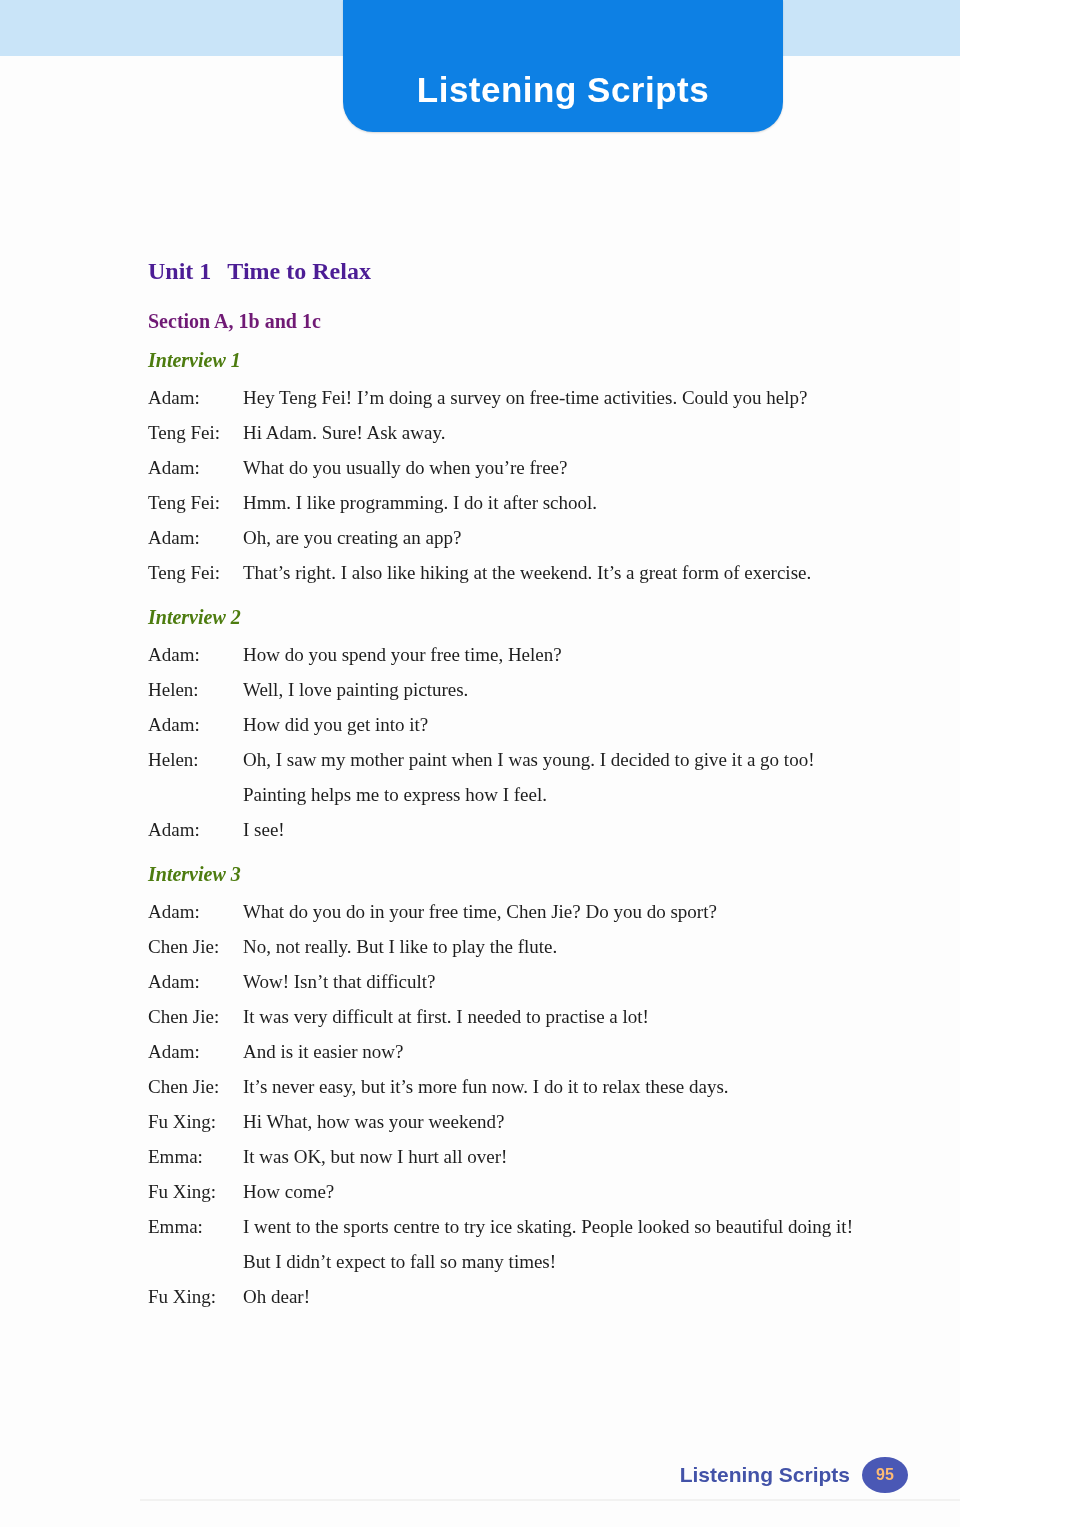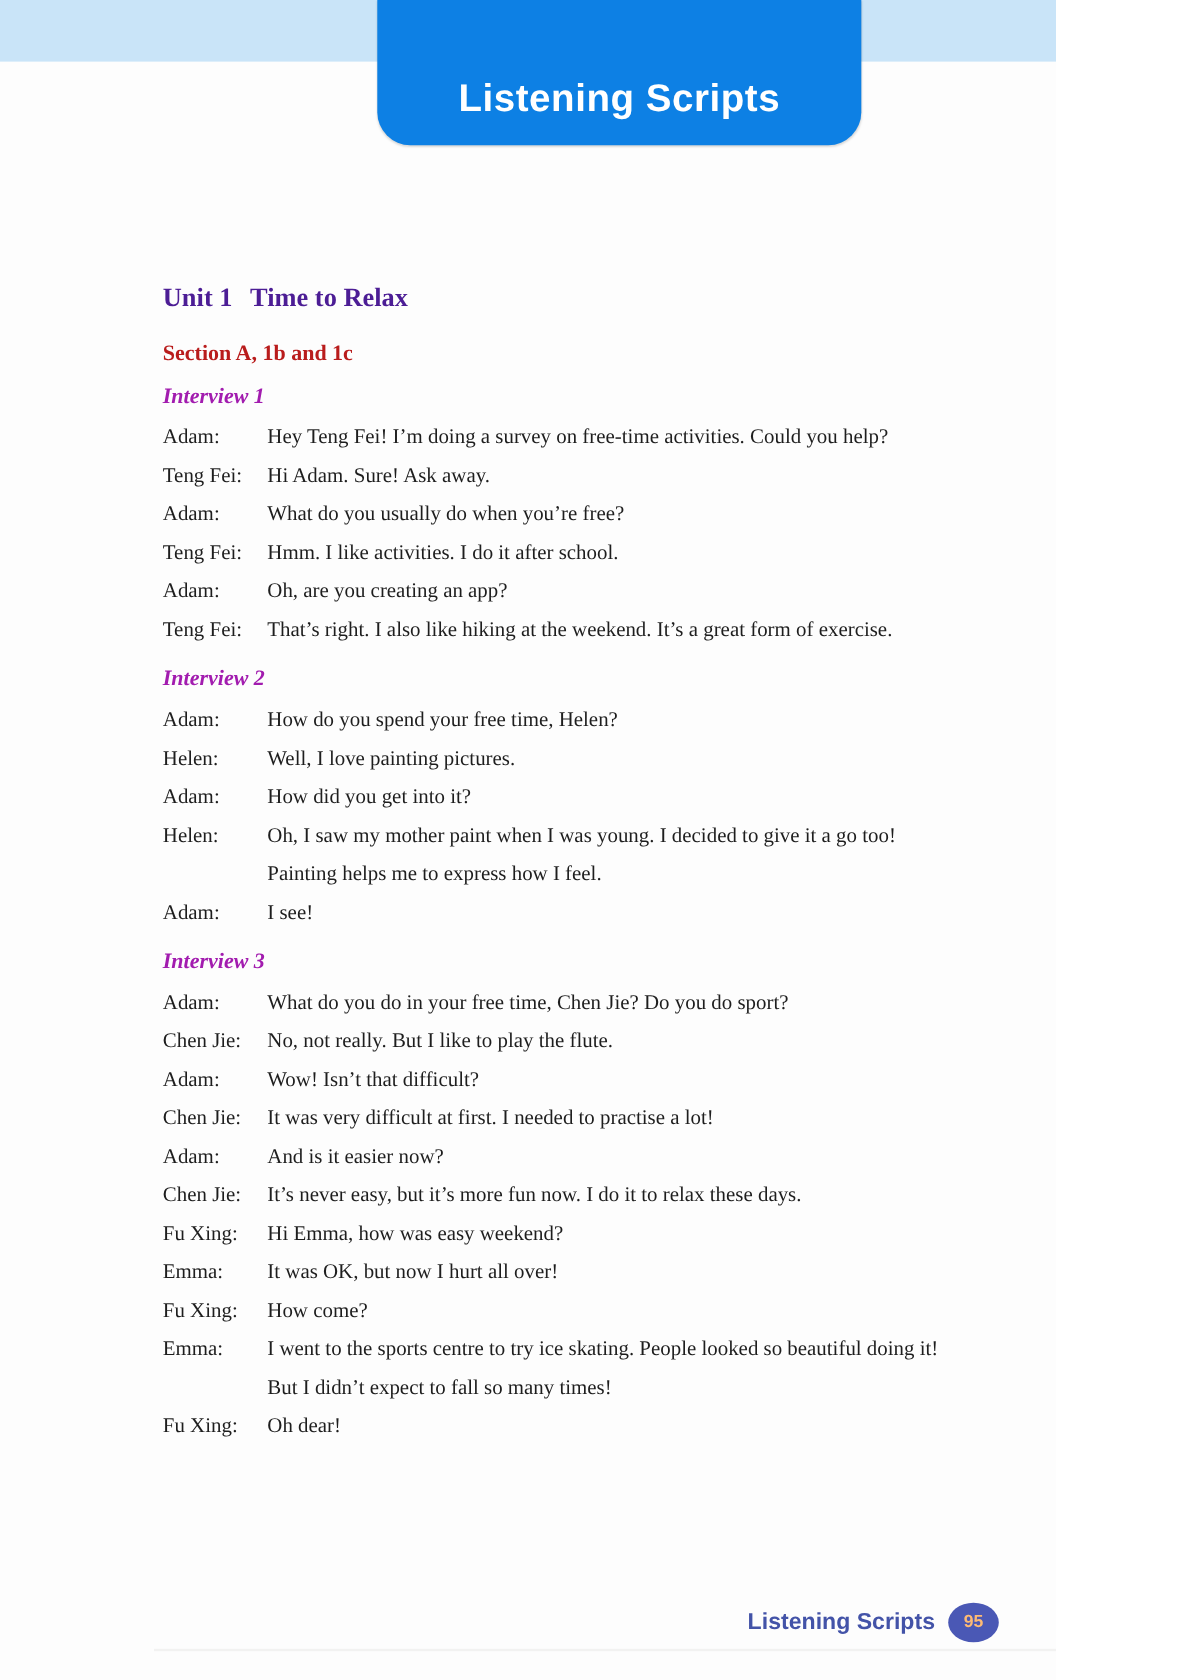--- a/index.html
+++ b/index.html
@@ -49,28 +49,28 @@
     margin: 0 0 25px 0;
     font-size: 24px;
     font-weight: bold;
     color: #4c1d95;
   }
   .unit-heading .unit-title { margin-left: 16px; }
   .section-heading {
     margin: 16px 0 6px 0;
     font-size: 20px;
     font-weight: bold;
-    color: #b91c1c;
+    color: #701a75;
   }
   .interview-heading {
     margin: 16px 0 8px 0;
     font-size: 20px;
     font-weight: bold;
     font-style: italic;
-    color: #a21caf;
+    color: #4d7c0f;
   }
   .dialogue-row {
     display: flex;
     line-height: 35px;
   }
   .speaker {
     flex: 0 0 95px;
   }
   .utterance { flex: 1 1 auto; }
   
@@ -133,21 +133,21 @@
         </div>
         <div class="dialogue-row">
           <span class="speaker">Adam:</span>
           <span class="utterance">
             <div>What do you usually do when you’re free?</div>
           </span>
         </div>
         <div class="dialogue-row">
           <span class="speaker">Teng Fei:</span>
           <span class="utterance">
-            <div>Hmm. I like activities. I do it after school.</div>
+            <div>Hmm. I like programming. I do it after school.</div>
           </span>
         </div>
         <div class="dialogue-row">
           <span class="speaker">Adam:</span>
           <span class="utterance">
             <div>Oh, are you creating an app?</div>
           </span>
         </div>
         <div class="dialogue-row">
           <span class="speaker">Teng Fei:</span>
@@ -220,21 +220,21 @@
         </div>
         <div class="dialogue-row">
           <span class="speaker">Chen Jie:</span>
           <span class="utterance">
             <div>It’s never easy, but it’s more fun now. I do it to relax these days.</div>
           </span>
         </div>
         <div class="dialogue-row">
           <span class="speaker">Fu Xing:</span>
           <span class="utterance">
-            <div>Hi Emma, how was easy weekend?</div>
+            <div>Hi What, how was your weekend?</div>
           </span>
         </div>
         <div class="dialogue-row">
           <span class="speaker">Emma:</span>
           <span class="utterance">
             <div>It was OK, but now I hurt all over!</div>
           </span>
         </div>
         <div class="dialogue-row">
           <span class="speaker">Fu Xing:</span>

